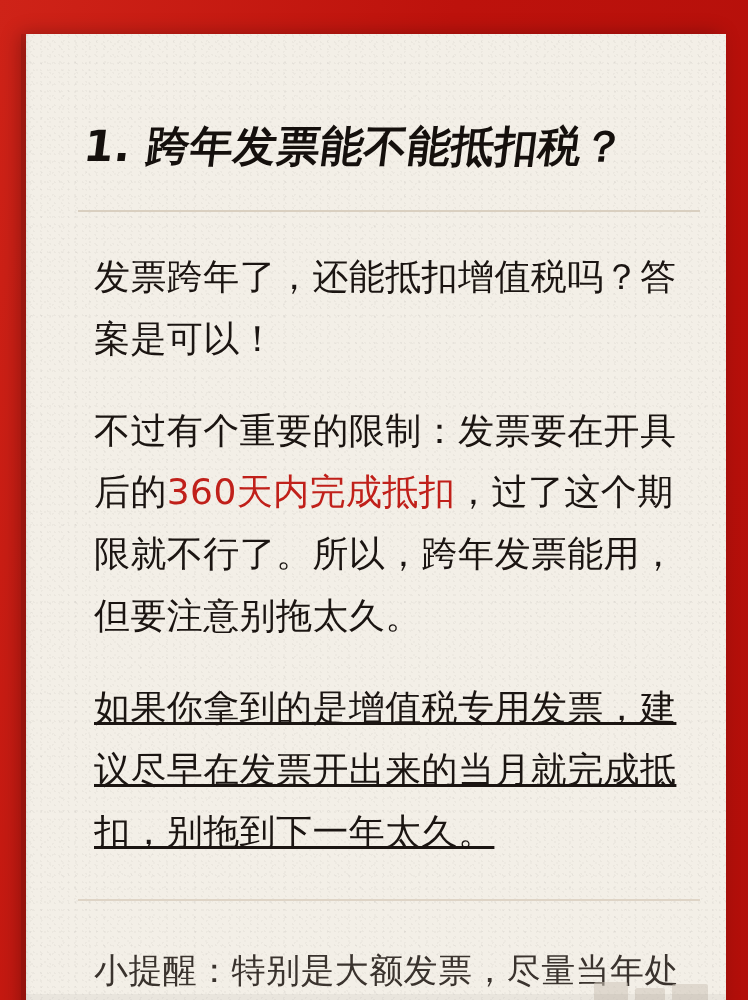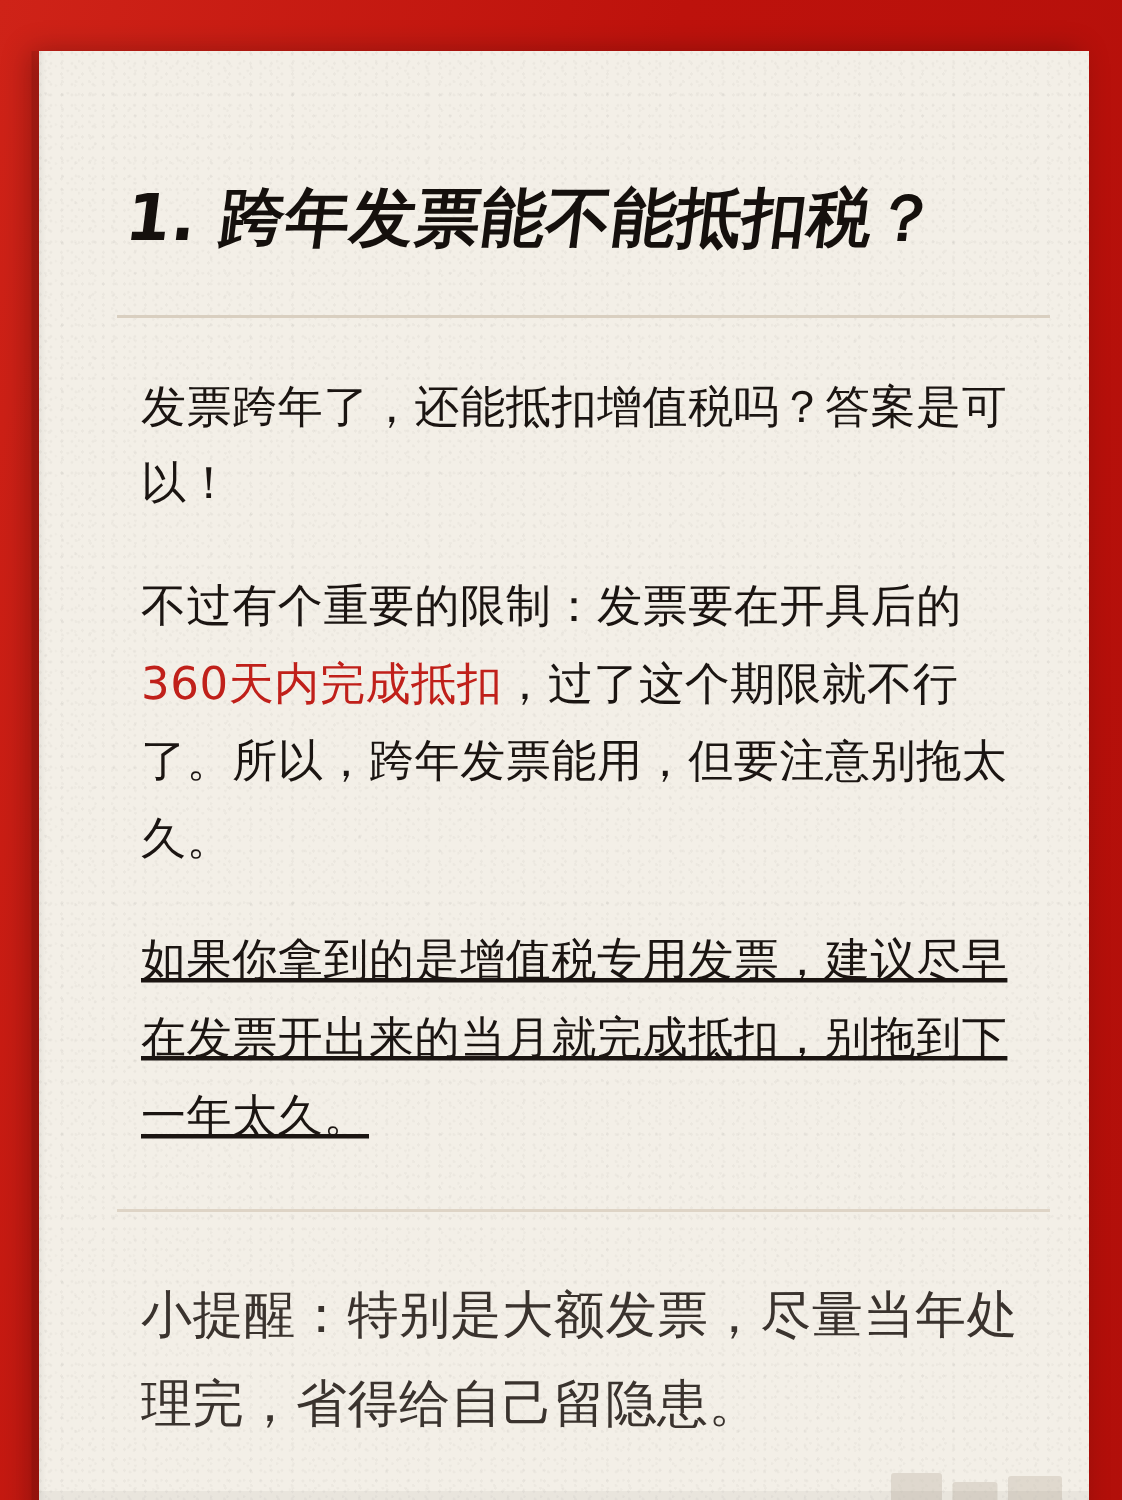--- a/index.html
+++ b/index.html
@@ -85,21 +85,21 @@
   }
 
   .body {
     margin-top: 34px;
     padding-left: 16px;
     width: 600px;
   }
 
   p.para {
     font-family: "DejaVu Sans", sans-serif;
-    font-size: 30px;
+    font-size: 36px;
     line-height: 1.72;
     color: #1b1512;
     margin: 0 0 30px 0;
     letter-spacing: 0.4px;
     text-align: left;
   }
   p.para:last-child { margin-bottom: 0; text-decoration: underline; }
 
   .hl {
     color: #c0201a;

